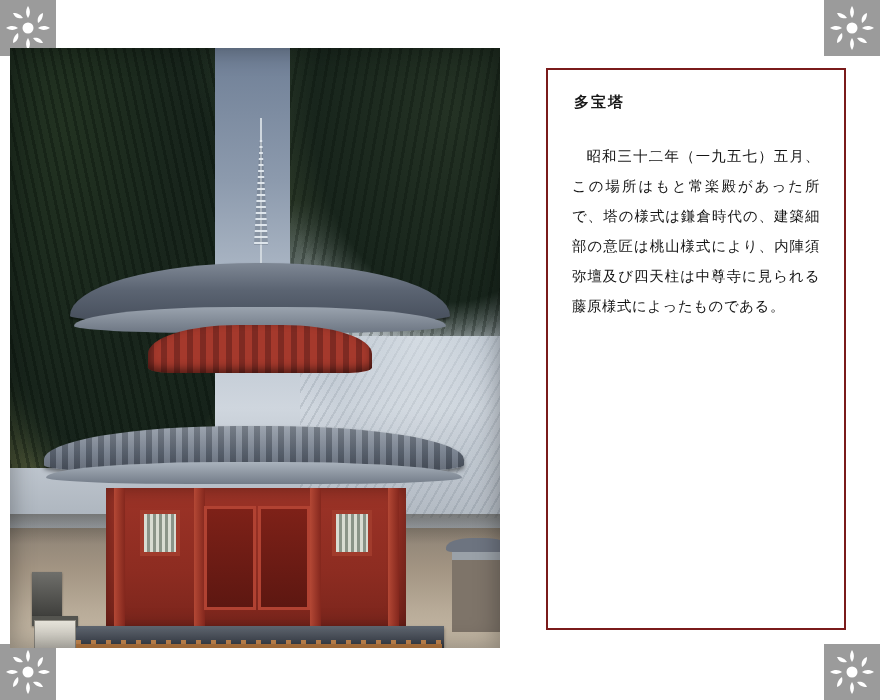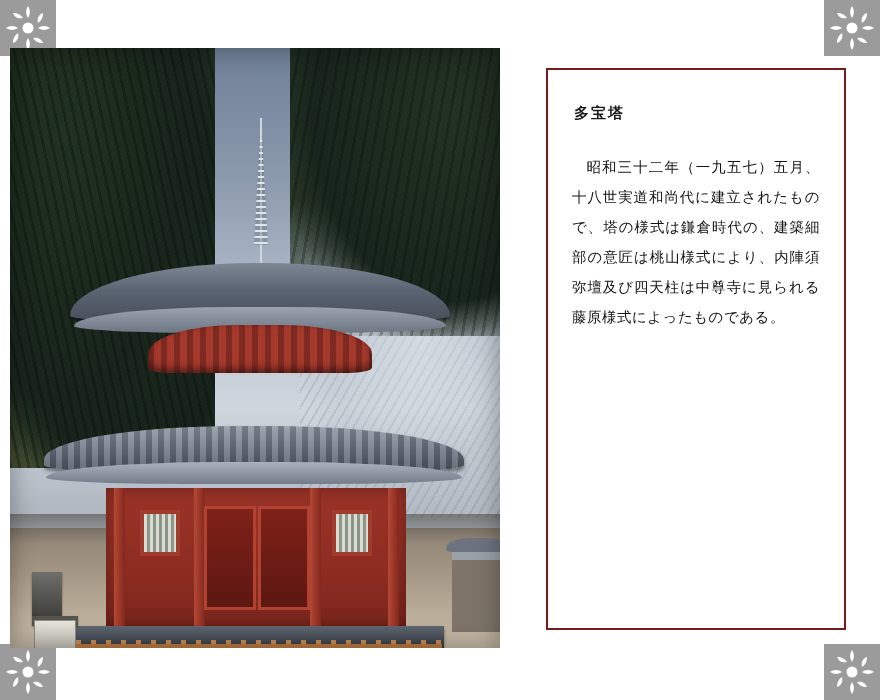--- a/index.html
+++ b/index.html
@@ -277,21 +277,21 @@
     background: #ffffff;
     box-sizing: border-box;
     padding: 22px 24px 18px 24px;
   }
   .panel-title {
     font-family: "DejaVu Serif", serif;
     font-size: 15px;
     font-weight: 700;
     letter-spacing: 2px;
     color: #1a1a1a;
-    margin: 12px 0 30px 2px;
+    margin: 1px 0 30px 2px;
   }
   .panel-body {
     font-family: "DejaVu Serif", serif;
     font-size: 14.4px;
     line-height: 2.08;
     color: #141414;
     letter-spacing: 0.6px;
     text-align: justify;
     text-justify: inter-character;
   }
@@ -412,17 +412,17 @@
       <div class="lantern l2"></div>
       <div class="sign"></div>
 
       <div class="photo-frame-shadow"></div>
     </div>
   </div>
 
   <div class="panel">
     <div class="panel-title">多宝塔</div>
     <div class="panel-body">
-      <p>昭和三十二年（一九五七）五月、十八世実道和尚代に建立されたもので、塔の様式は鎌倉時代の、建築細部の意匠は桃山様式により、内陣須弥壇及び四天柱は中尊寺に見られる藤原様式によったものである。</p>
+      <p>昭和三十二年（一九五七）五月、この場所はもと常楽殿があった所で、塔の様式は鎌倉時代の、建築細部の意匠は桃山様式により、内陣須弥壇及び四天柱は中尊寺に見られる藤原様式によったものである。</p>
     </div>
   </div>
 
 </div>
 
 </body></html>

